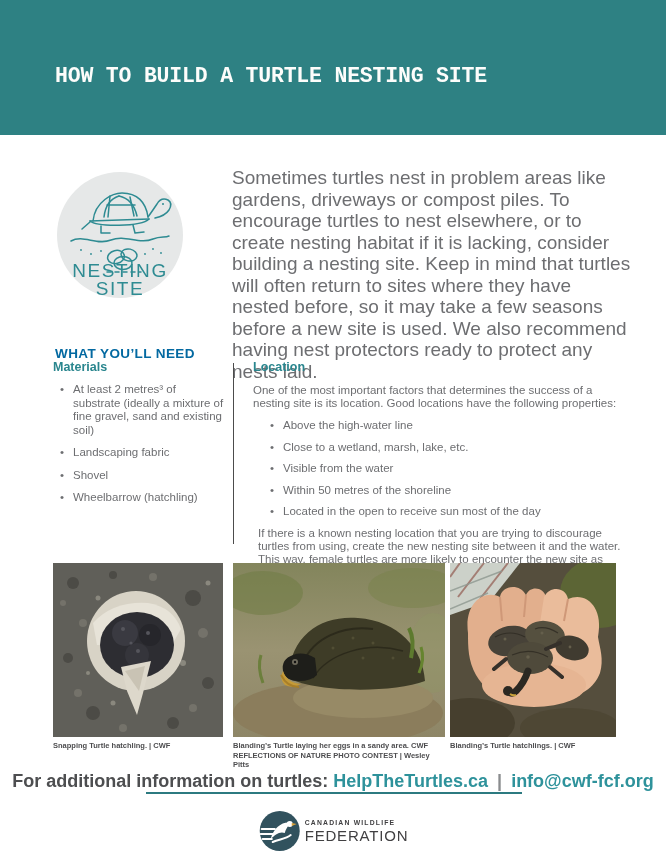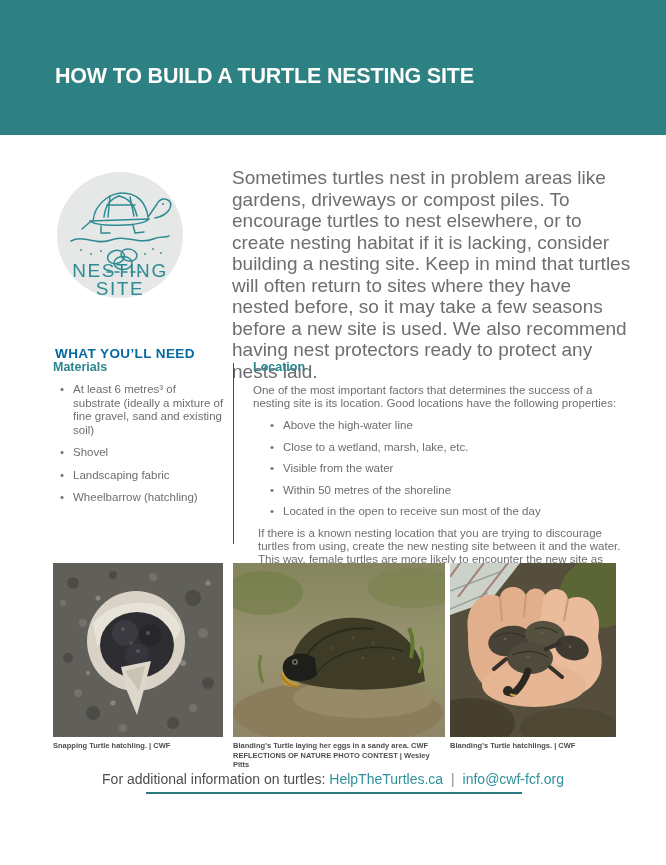--- a/index.html
+++ b/index.html
@@ -7,20 +7,21 @@
     position:relative;
     width:666px;height:865px;
     background:#ffffff;
     font-family:"Liberation Sans", sans-serif;
     overflow:hidden;
   }
   
   .header-band{
     position:absolute;left:0;top:0;width:666px;height:135px;
     background:#2e8183;
+    font-family:Liberation Mono, monospace;
   }
   .page-title{
     position:absolute;left:55px;top:64px;margin:0;
     color:#fdfdfb;font-size:21.5px;font-weight:bold;letter-spacing:-0.2px;
   }
   
   .badge{
     position:absolute;left:57px;top:172px;width:126px;height:126px;
     border-radius:50%;background:#e6e8e8;
   }
@@ -71,21 +72,21 @@
   .photo{display:block;}
   figcaption{
     margin-top:4px;color:#4d4d4f;font-size:7.5px;line-height:9.5px;font-weight:bold;
   }
   .fig1{left:53px;width:136px;}
   .fig2{left:233px;width:212px;}
   .fig3{left:450px;width:200px;}
   
   .footer-info{
     position:absolute;left:0;top:771px;width:666px;text-align:center;
-    font-size:14px;font-weight:normal;color:#4d4e50;
+    font-size:18px;font-weight:bold;color:#4d4e50;
   }
   .footer-info a{color:#2e929b;text-decoration:none;cursor:pointer;}
   .footer-sep{color:#8a8c8e;padding:0 4px;}
   .footer-rule{
     position:absolute;left:146px;top:792px;width:376px;height:2px;
     background:#2c7a80;
   }
   .logo{
     position:absolute;left:50%;top:809px;transform:translateX(-50%);
     display:flex;align-items:center;
@@ -148,23 +149,23 @@
     <span class="badge-line badge-line2">SITE</span>
   </div>
 
   <p class="intro">Sometimes turtles nest in problem areas like gardens, driveways or compost piles. To encourage turtles to nest elsewhere, or to create nesting habitat if it is lacking, consider building a nesting site. Keep in mind that turtles will often return to sites where they have nested before, so it may take a few seasons before a new site is used. We also recommend having nest protectors ready to protect any nests laid.</p>
 
   <h2 class="needs-heading">WHAT YOU’LL NEED</h2>
 
   <div class="col col-materials">
     <h3>Materials</h3>
     <ul class="bullets">
-      <li>At least 6 metres³ of substrate (ideally a mixture of fine gravel, sand and existing soil)</li>
+      <li>At least 2 metres³ of substrate (ideally a mixture of fine gravel, sand and existing soil)</li>
+      <li>Landscaping fabric</li>
       <li>Shovel</li>
-      <li>Landscaping fabric</li>
       <li>Wheelbarrow (hatchling)</li>
     </ul>
   </div>
 
   <div class="needs-divider"></div>
 
   <div class="col col-location">
     <h3>Location</h3>
     <p class="location-intro">One of the most important factors that determines the success of a nesting site is its location. Good locations have the following properties:</p>
     <ul class="bullets">
@@ -316,14 +317,32 @@
   </figure>
 
   <div class="footer-info">
     <span>For additional information on turtles:</span>
     <a>HelpTheTurtles.ca</a>
     <span class="footer-sep">|</span>
     <a>info@cwf-fcf.org</a>
   </div>
   <div class="footer-rule"></div>
 
+  <div class="logo">
+    <svg width="44" height="44" viewBox="0 0 44 44">
+      <circle cx="22" cy="22" r="20" fill="#31525e"></circle>
+      <g stroke="#ffffff" stroke-width="2.2" stroke-linecap="round">
+        <path d="M4,20 L17,20"></path>
+        <path d="M3,25 L15,25"></path>
+        <path d="M5,30 L14,30"></path>
+      </g>
+      <path d="M13,30 C16,18 26,12 33,14 C30,17 28,20 27,24 C22,22 17,26 13,30 Z" fill="#ffffff"></path>
+      <circle cx="32" cy="15" r="3" fill="#ffffff"></circle>
+      <path d="M34,14 L39,15 L34,17 Z" fill="#d9a13a"></path>
+      <path d="M15,33 C22,30 28,30 33,26" stroke="#ffffff" stroke-width="2" fill="none" stroke-linecap="round"></path>
+    </svg>
+    <div class="logo-text">
+      <span class="logo-line1">CANADIAN WILDLIFE</span>
+      <span class="logo-line2">FEDERATION</span>
+    </div>
+  </div>
 
 </div>
 
 </body></html>

